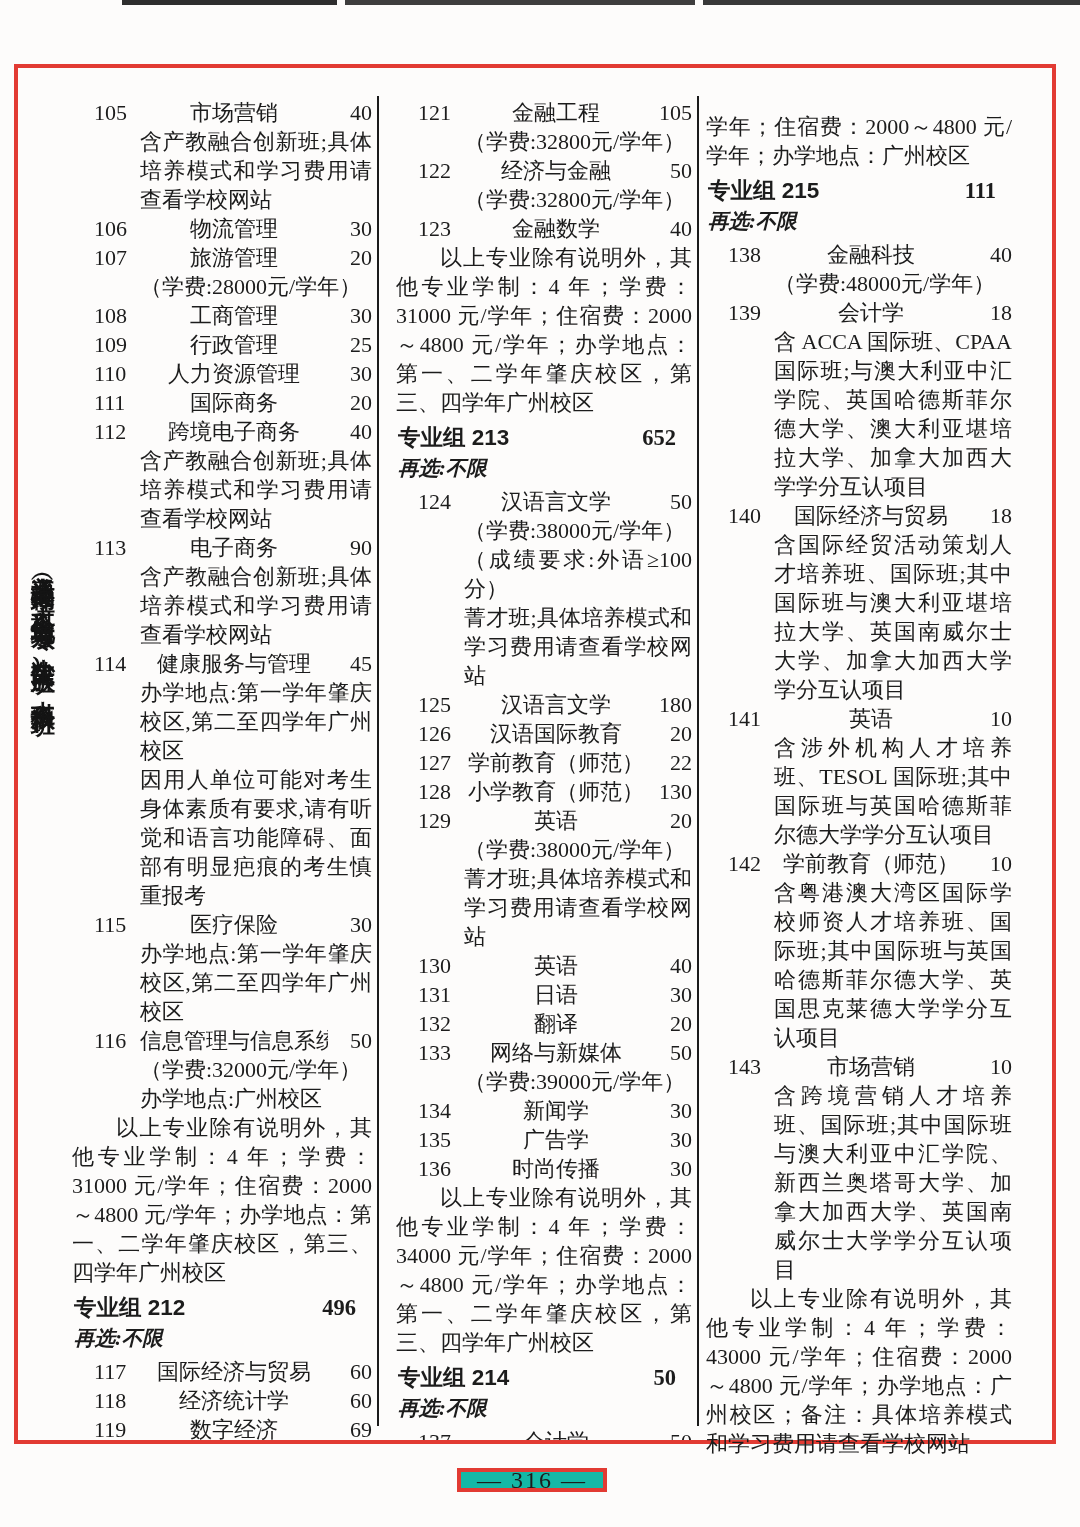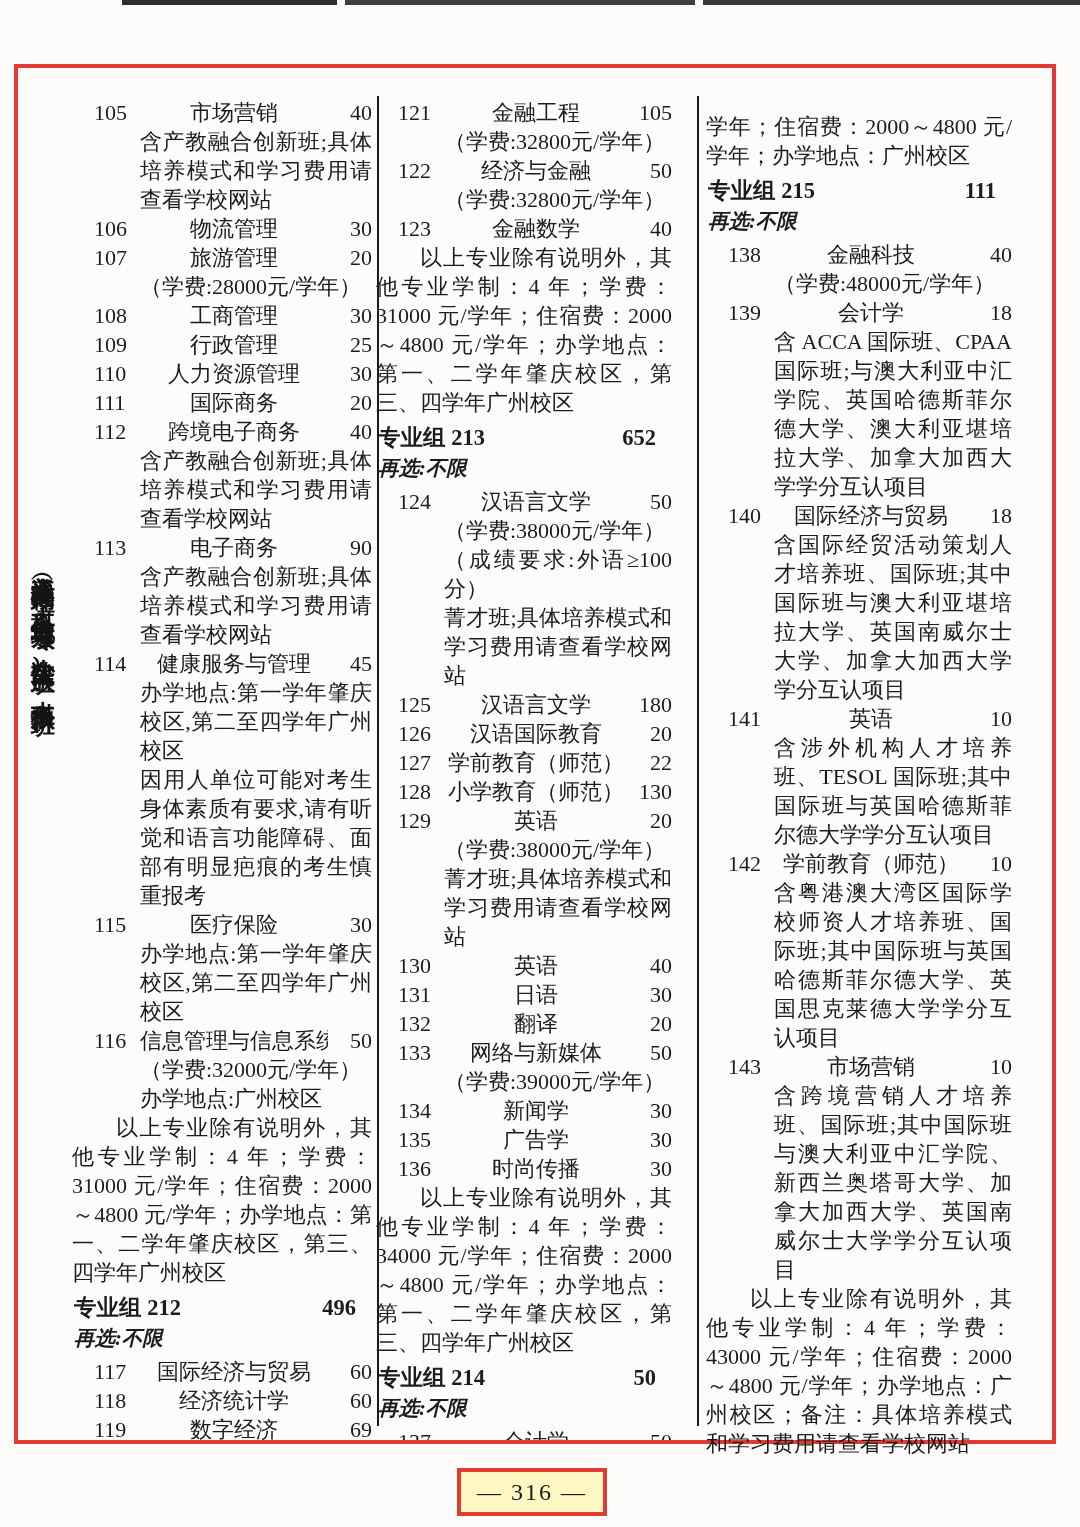--- a/index.html
+++ b/index.html
@@ -33,52 +33,52 @@
   }
 
   
   .vline{position:absolute;top:96px;width:2px;height:1330px;background:#1b1b1b;}
   #vline1{left:377px;}
   #vline2{left:697px;}
 
   
   .col{position:absolute;top:98px;font-size:22px;line-height:29px;overflow:hidden;}
   #col1{left:72px;width:300px;height:1342px;}
-  #col2{left:376px;width:296px;height:1342px;}
+  #col2{left:396px;width:296px;height:1342px;}
   #col3{left:706px;width:306px;height:1344px;top:112px;}
 
   .entry{padding-left:22px;}
   .entry-row{display:flex;}
   .code{flex:none;width:46px;}
   .name{flex:1;white-space:nowrap;overflow:hidden;text-align:center;}
   .count{flex:none;text-align:right;min-width:44px;}
   .note{margin-left:46px;text-align:justify;text-justify:inter-ideograph;}
 
   .group{
     display:flex;align-items:baseline;
     font-family:"Liberation Sans","DejaVu Sans",sans-serif;
     font-weight:700;font-size:22.5px;
     margin:6px 0 2px 0;padding-left:2px;
   }
   .group .gcount{
     flex:none;margin-left:auto;margin-right:16px;
     font-family:"Liberation Serif","DejaVu Serif",serif;font-weight:700;
   }
-  .group .glabel{flex:none;font-family:Liberation Serif, serif;}
+  .group .glabel{flex:none;}
   .reselect{font-style:italic;font-size:20.5px;margin:0 0 4px 2px;font-weight:600;}
 
   .para{text-align:justify;text-justify:inter-ideograph;text-indent:2em;}
   .cont{text-align:justify;text-justify:inter-ideograph;}
 
   
   .pagenum-box{
-    position:absolute;left:457px;top:1468px;width:150px;height:48px;
+    position:absolute;left:457px;top:1468px;width:150px;height:24px;
     border:4px solid #e23b33;box-sizing:border-box;
     display:flex;align-items:center;justify-content:center;
-    font-size:24px;letter-spacing:2px;color:#1c1c1c;background:#fef9c3;
+    font-size:24px;letter-spacing:2px;color:#1c1c1c;background:#14b8a6;
   }
 </style>
 </head>
 <body>
 
 <div class="top-strip" id="strip1"></div>
 <div class="top-strip" id="strip2"></div>
 <div class="top-strip" id="strip3"></div>
 
 <div class="frame"></div>

